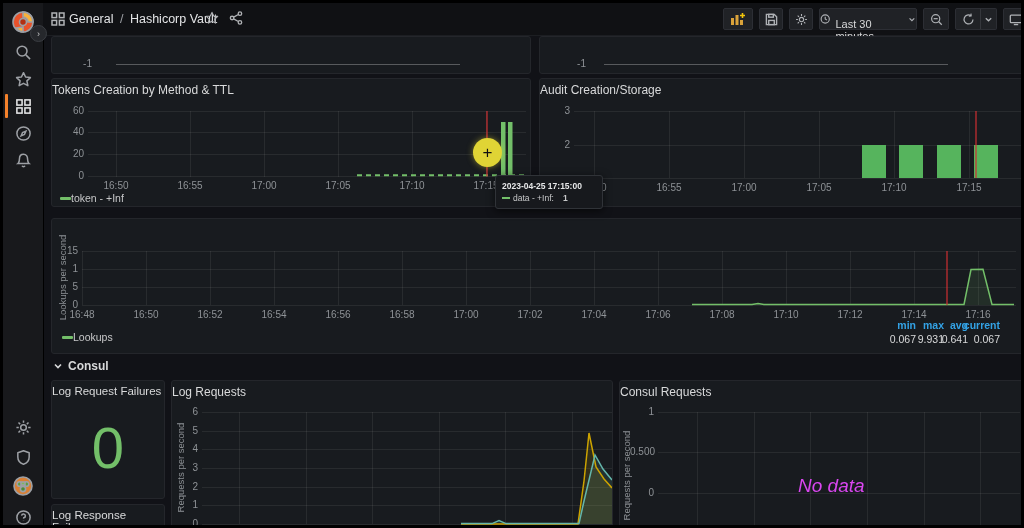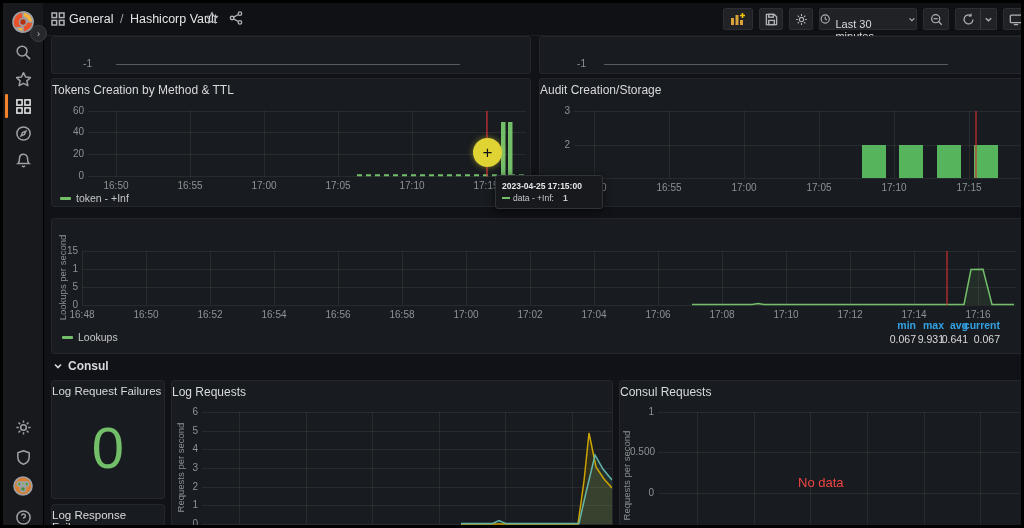--- a/index.html
+++ b/index.html
@@ -22,27 +22,27 @@
   .nav-ic{cursor:pointer;display:flex;align-items:center;}
   .nav-ic svg{stroke:#b0b2b5;fill:none;stroke-width:1.5;}
   .time-label{font-size:11px;color:#d8d9da;margin-top:21px;}
   
   .panel{background:#181b1f;border:1px solid #24262b;border-radius:3px;box-sizing:border-box;overflow:hidden;}
   .ptitle{position:absolute;left:0;top:4px;width:100%;text-align:left;font-size:12px;font-weight:500;color:#d9dadb;cursor:pointer;}
   .tick{position:absolute;font-size:10px;color:#8e9296;line-height:10px;}
   .ytick{text-align:right;}
   .xtick{transform:translateX(-50%);}
   .ylabel{position:absolute;font-size:9.5px;color:#8e9296;text-align:center;transform:rotate(-90deg);white-space:nowrap;}
-  .legend{position:absolute;display:flex;align-items:center;gap:5px;font-size:10.5px;color:#c7c8c9;cursor:pointer;}
+  .legend{position:absolute;display:flex;align-items:center;font-size:10.5px;color:#c7c8c9;cursor:pointer;}
   .dash{width:11px;height:3px;background:#73bf69;border-radius:1px;}
   .statcell{position:absolute;font-size:10.5px;text-align:right;}
   .stathead{color:#33a2e5;font-weight:700;cursor:pointer;}
   .statval{color:#d8d9da;}
   .bigstat{position:absolute;width:100%;text-align:center;font-size:58px;color:#73bf69;font-weight:400;line-height:58px;}
-  .nodata{position:absolute;font-size:13px;color:#ef4444;}
+  .nodata{position:absolute;font-size:19px;color:#d946ef;font-style:italic;}
   
   .tooltip{left:492px;top:172px;width:94px;background:#17191d;border:1px solid #303338;border-radius:3px;
            padding:4px 6px;box-shadow:0 2px 8px rgba(0,0,0,.6);z-index:30;font-size:8.5px;line-height:12px;}
   .tooltip .tt-time{font-weight:700;color:#e6e7e8;white-space:nowrap;}
   .tooltip .tt-row{display:flex;align-items:center;gap:3px;color:#c7c8c9;white-space:nowrap;}
   .tooltip .tt-dash{width:8px;height:2px;background:#73bf69;}
   .cursor-plus{left:470px;top:135px;width:29px;height:29px;border-radius:50%;background:#e0d435;z-index:25;
                display:flex;align-items:center;justify-content:center;color:#111;font-size:17px;font-weight:400;
                box-shadow:0 0 6px rgba(224,212,53,.5);}
   .section-head{left:50px;top:356px;display:flex;align-items:center;gap:5px;font-size:12px;font-weight:700;color:#d8d9da;cursor:pointer;}

